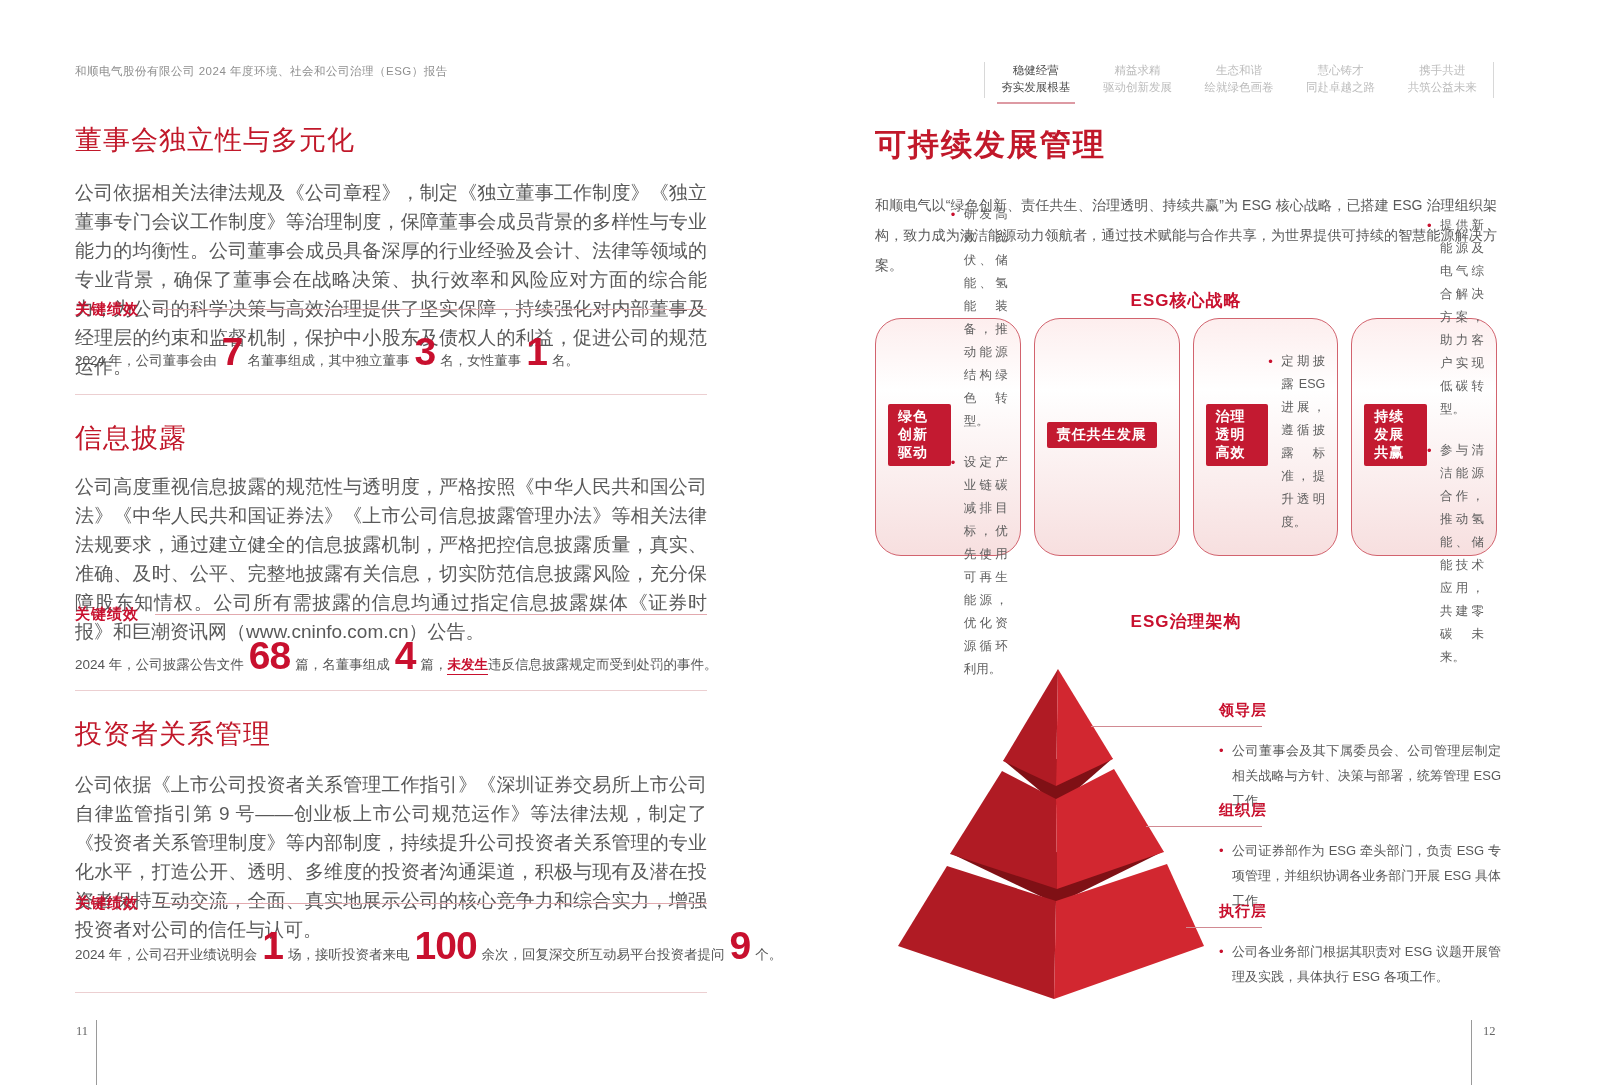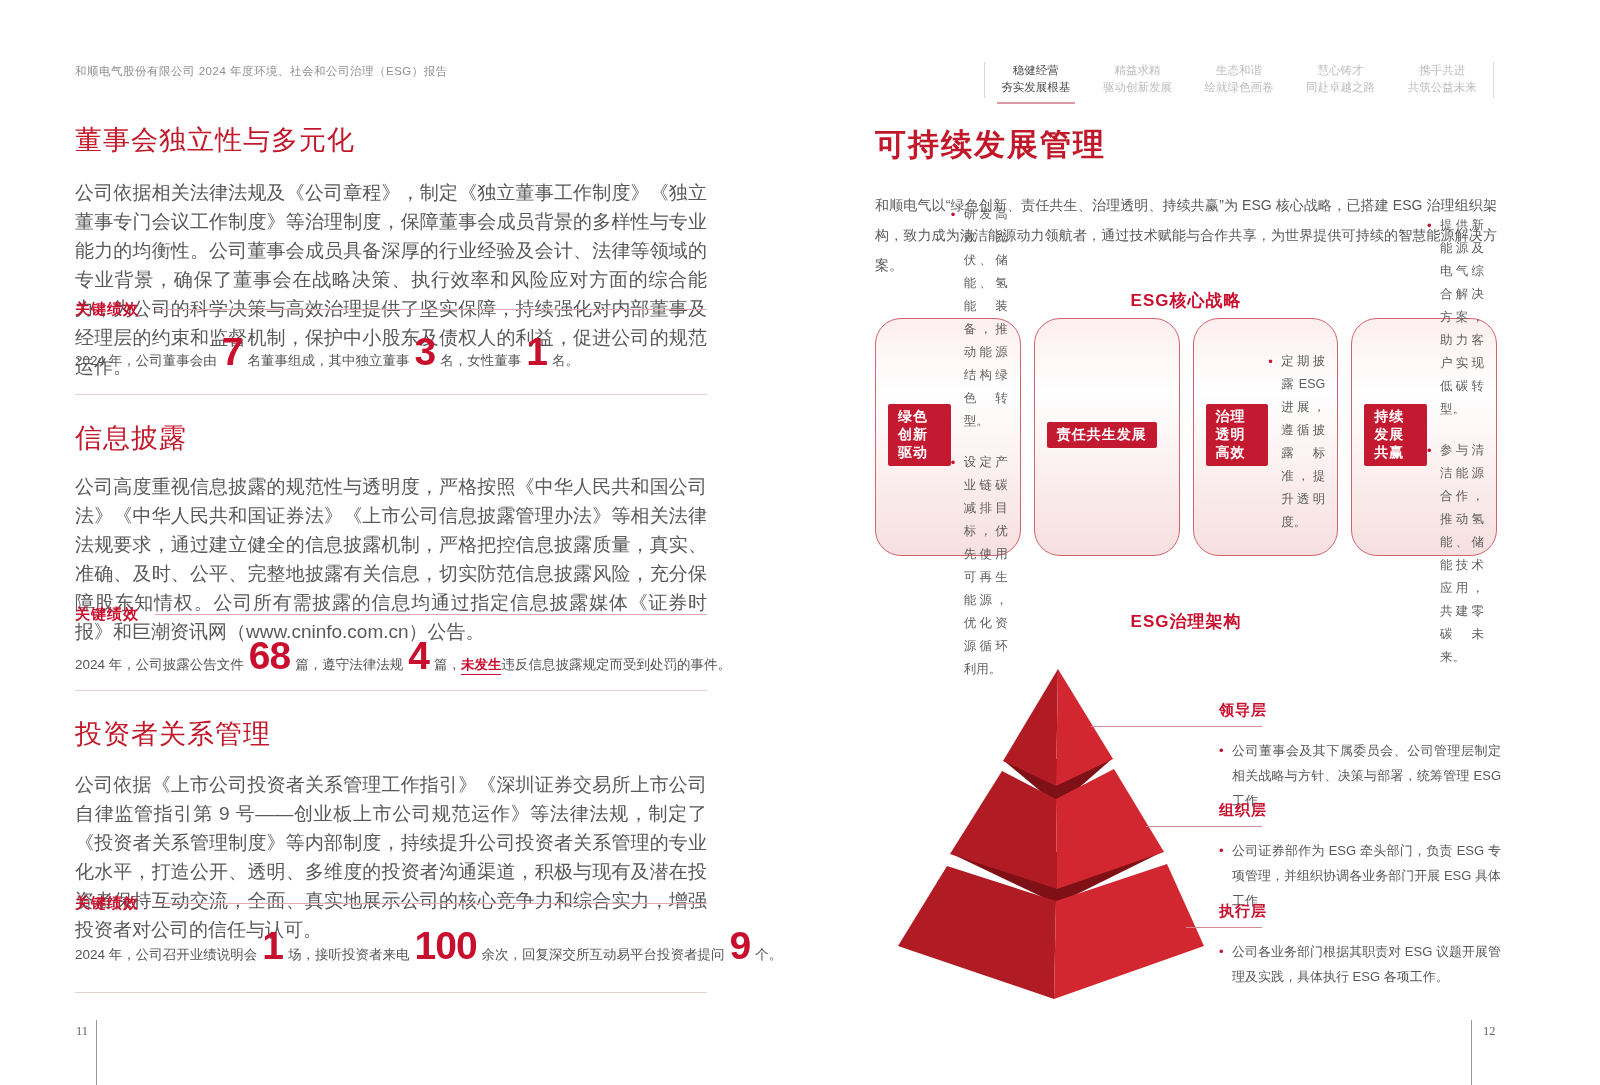--- a/index.html
+++ b/index.html
@@ -76,21 +76,21 @@
 
     <div class="sec-title" style="left:75px; top:420px;">信息披露</div>
     <div class="body-text" style="left:75px; top:472px;">公司高度重视信息披露的规范性与透明度，严格按照《中华人民共和国公司法》《中华人民共和国证券法》《上市公司信息披露管理办法》等相关法律法规要求，通过建立健全的信息披露机制，严格把控信息披露质量，真实、准确、及时、公平、完整地披露有关信息，切实防范信息披露风险，充分保障股东知情权。公司所有需披露的信息均通过指定信息披露媒体《证券时报》和巨潮资讯网（www.cninfo.com.cn）公告。</div>
     <div class="kpi-row" style="left:75px; top:605px;">
       <span class="kpi-label">关键绩效</span>
       <span class="kpi-line"></span>
     </div>
     <div class="stats" style="left:75px; top:634px;">
       <span class="txt">2024 年，公司披露公告文件</span>
       <span class="num">68</span>
-      <span class="txt">篇，遵守法律法规</span>
+      <span class="txt">篇，名董事组成</span>
       <span class="num">4</span>
       <span class="txt">篇，</span>
       <span class="hl">未发生</span>
       <span class="txt">违反信息披露规定而受到处罚的事件。</span>
     </div>
     <div class="hr" style="left:75px; top:690px;"></div>
 
     <div class="sec-title" style="left:75px; top:716px;">投资者关系管理</div>
     <div class="body-text" style="left:75px; top:770px;">公司依据《上市公司投资者关系管理工作指引》《深圳证券交易所上市公司自律监管指引第 9 号——创业板上市公司规范运作》等法律法规，制定了《投资者关系管理制度》等内部制度，持续提升公司投资者关系管理的专业化水平，打造公开、透明、多维度的投资者沟通渠道，积极与现有及潜在投资者保持互动交流，全面、真实地展示公司的核心竞争力和综合实力，增强投资者对公司的信任与认可。</div>
     <div class="kpi-row" style="left:75px; top:894px;">

